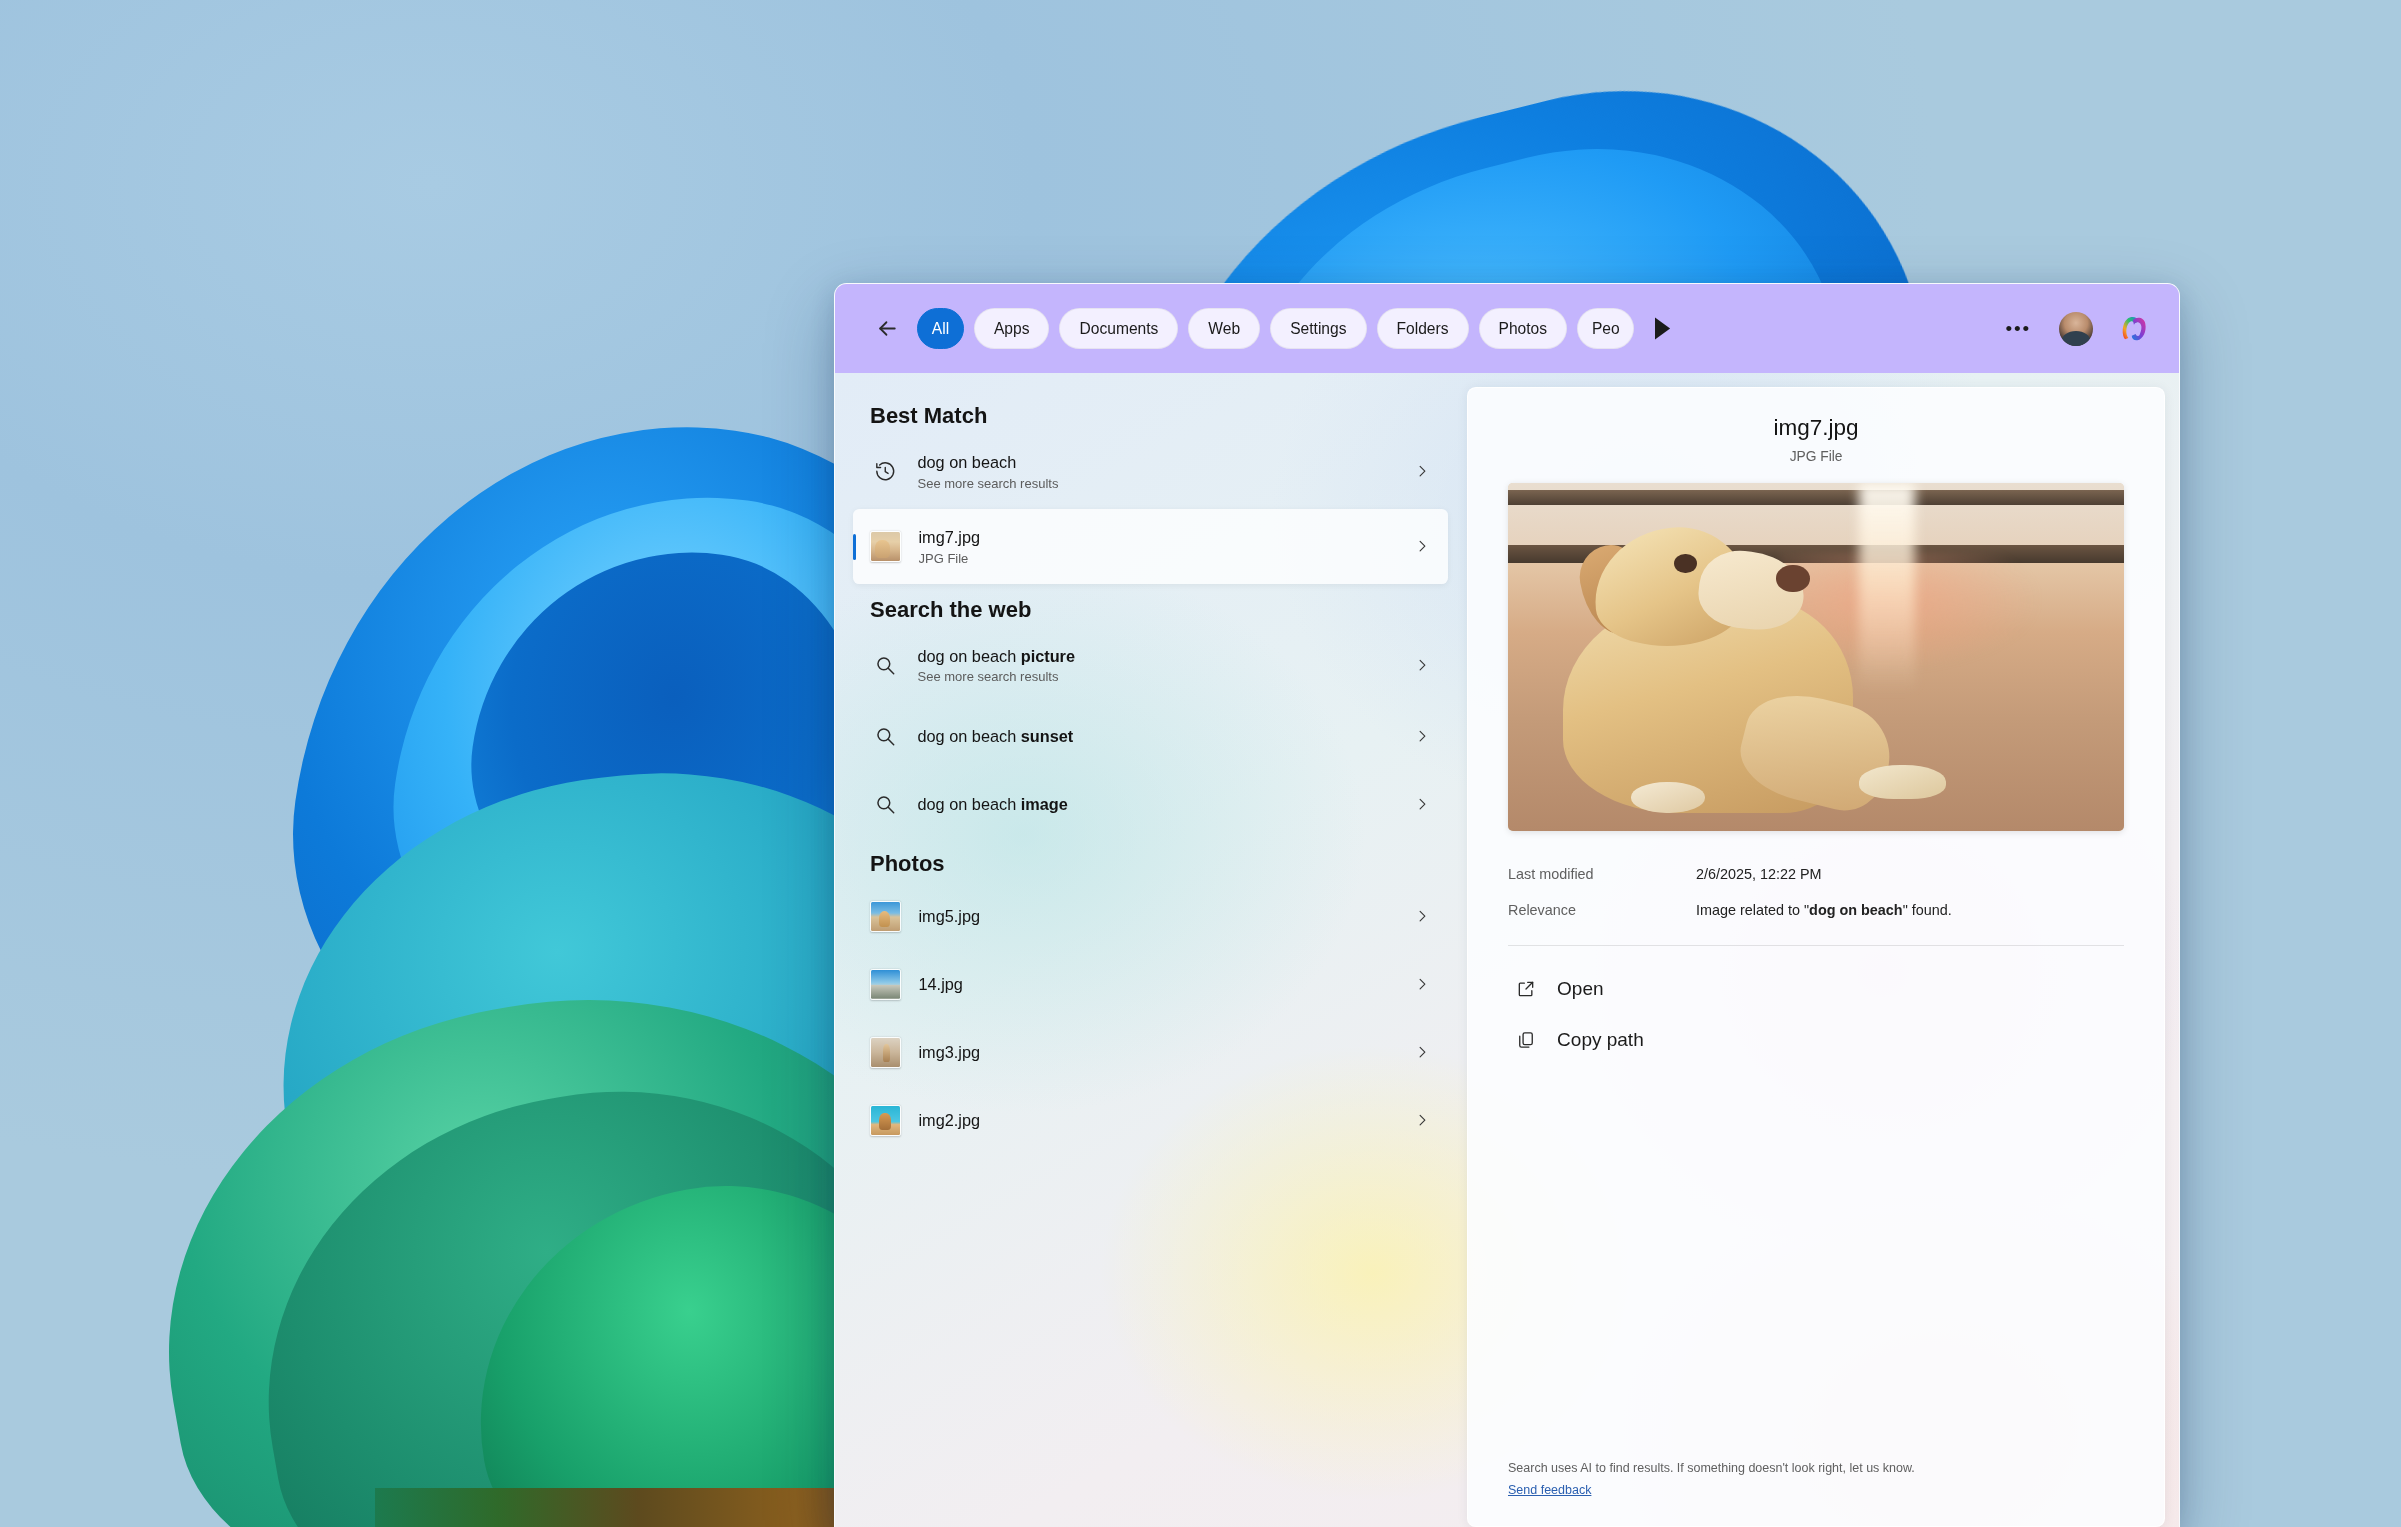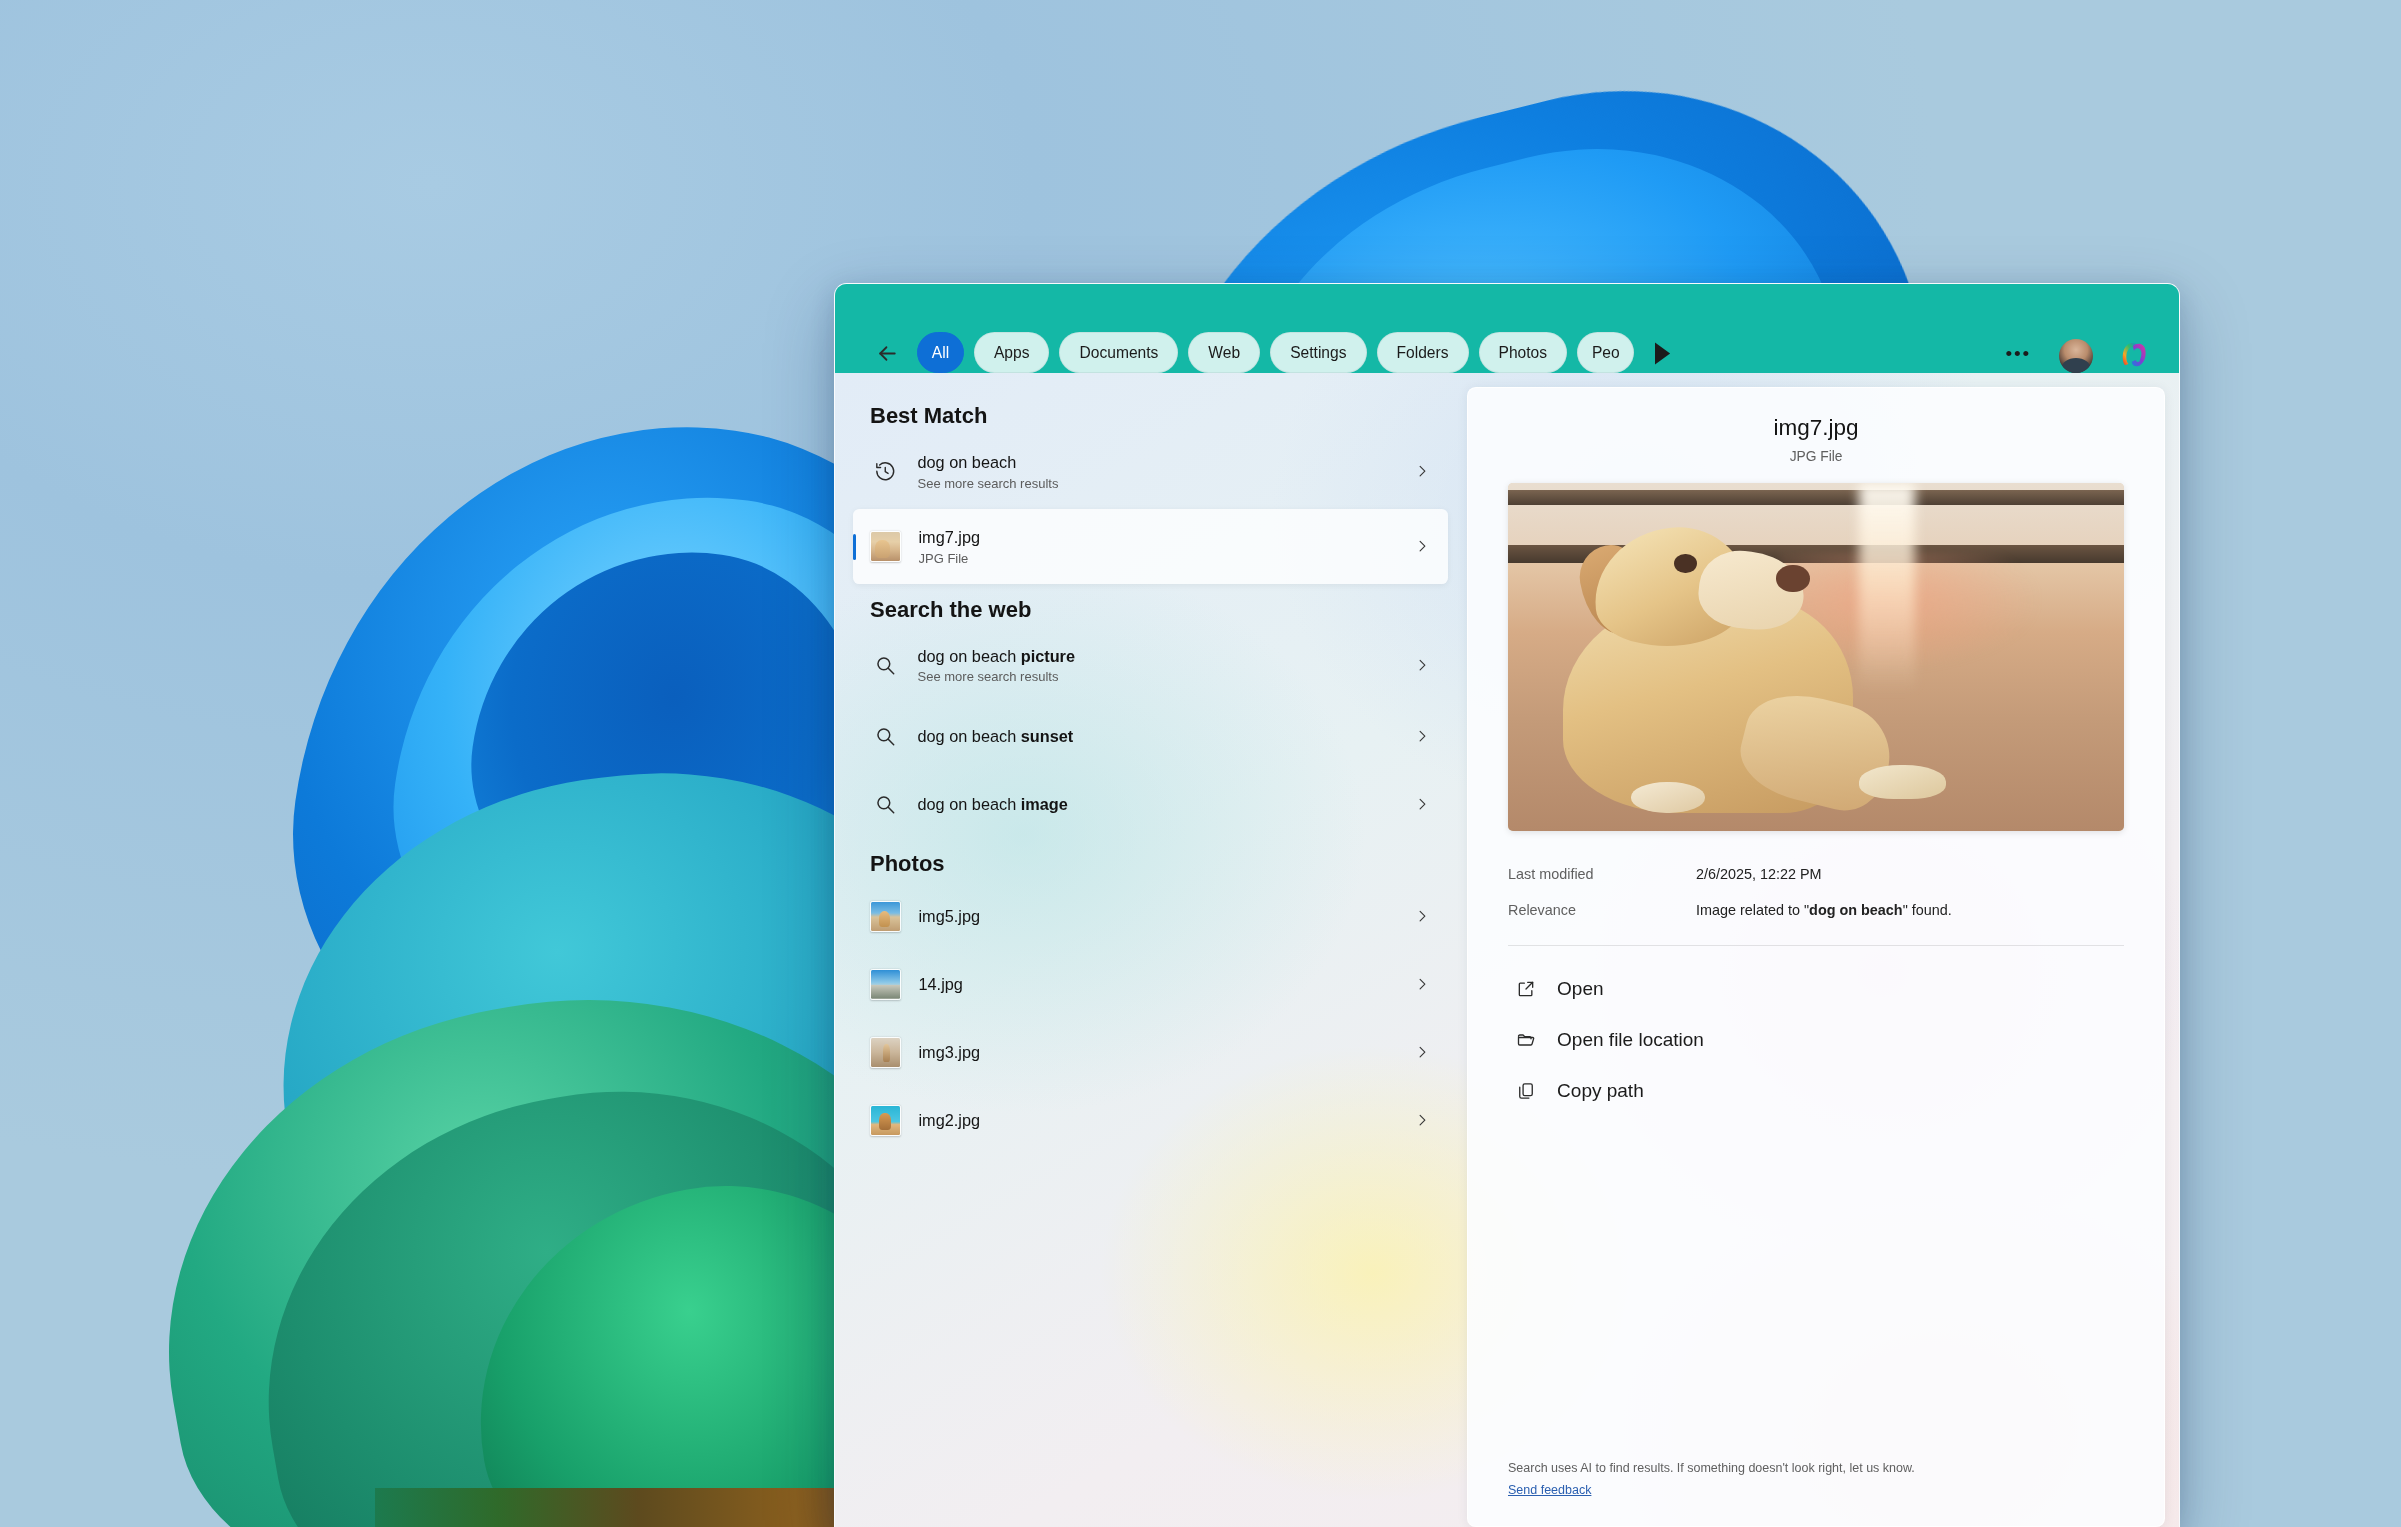--- a/index.html
+++ b/index.html
@@ -115,24 +115,24 @@
     overflow: hidden;
     display: flex;
     flex-direction: column;
   }
 
   
   #filter-bar {
     height: 89px;
     flex: 0 0 89px;
     display: flex;
-    align-items: flex-end;
+    align-items: center;
     padding: 0 27.5px 0 33px;
     gap: 10px;
-    background: #14b8a6;
+    background: #c4b5fd;
   }
   #back-button {
     width: 39px; height: 39px;
     display: flex; align-items: center; justify-content: center;
     border-radius: 5px; cursor: pointer;
     flex: 0 0 auto;
   }
   #back-button svg { width: 25px; height: 25px; }
 
   .pill {
@@ -702,29 +702,20 @@
             <div class="action-icon">
               <svg viewBox="0 0 24 24" fill="none" stroke="currentColor" stroke-width="1.6" stroke-linecap="round" stroke-linejoin="round">
                 <path d="M14 4h6v6"></path>
                   <path d="M20 4l-8 8"></path>
                 <path d="M19 14v5a1 1 0 0 1-1 1H5a1 1 0 0 1-1-1V6a1 1 0 0 1 1-1h5"></path>
               </svg>
             </div>
             <div class="action-label">Open</div>
           </div>
 
-          <div class="action-row">
-            <div class="action-icon">
-              <svg viewBox="0 0 24 24" fill="none" stroke="currentColor" stroke-width="1.6" stroke-linecap="round" stroke-linejoin="round">
-                <path d="M3 7.5a1.5 1.5 0 0 1 1.5-1.5h4l2 2h6a1.5 1.5 0 0 1 1.5 1.5v1"></path>
-                <path d="M3 9h17.2a1 1 0 0 1 .96 1.28l-1.9 6.5A1.5 1.5 0 0 1 17.8 18H4.5A1.5 1.5 0 0 1 3 16.5z"></path>
-              </svg>
-            </div>
-            <div class="action-label">Open file location</div>
-          </div>
 
           <div class="action-row">
             <div class="action-icon">
               <svg viewBox="0 0 24 24" fill="none" stroke="currentColor" stroke-width="1.6" stroke-linecap="round" stroke-linejoin="round">
                 <rect x="8.5" y="3.5" width="11" height="14" rx="2"></rect>
                 <path d="M15.5 20.5h-9a2 2 0 0 1-2-2v-11"></path>
               </svg>
             </div>
             <div class="action-label">Copy path</div>
           </div>

